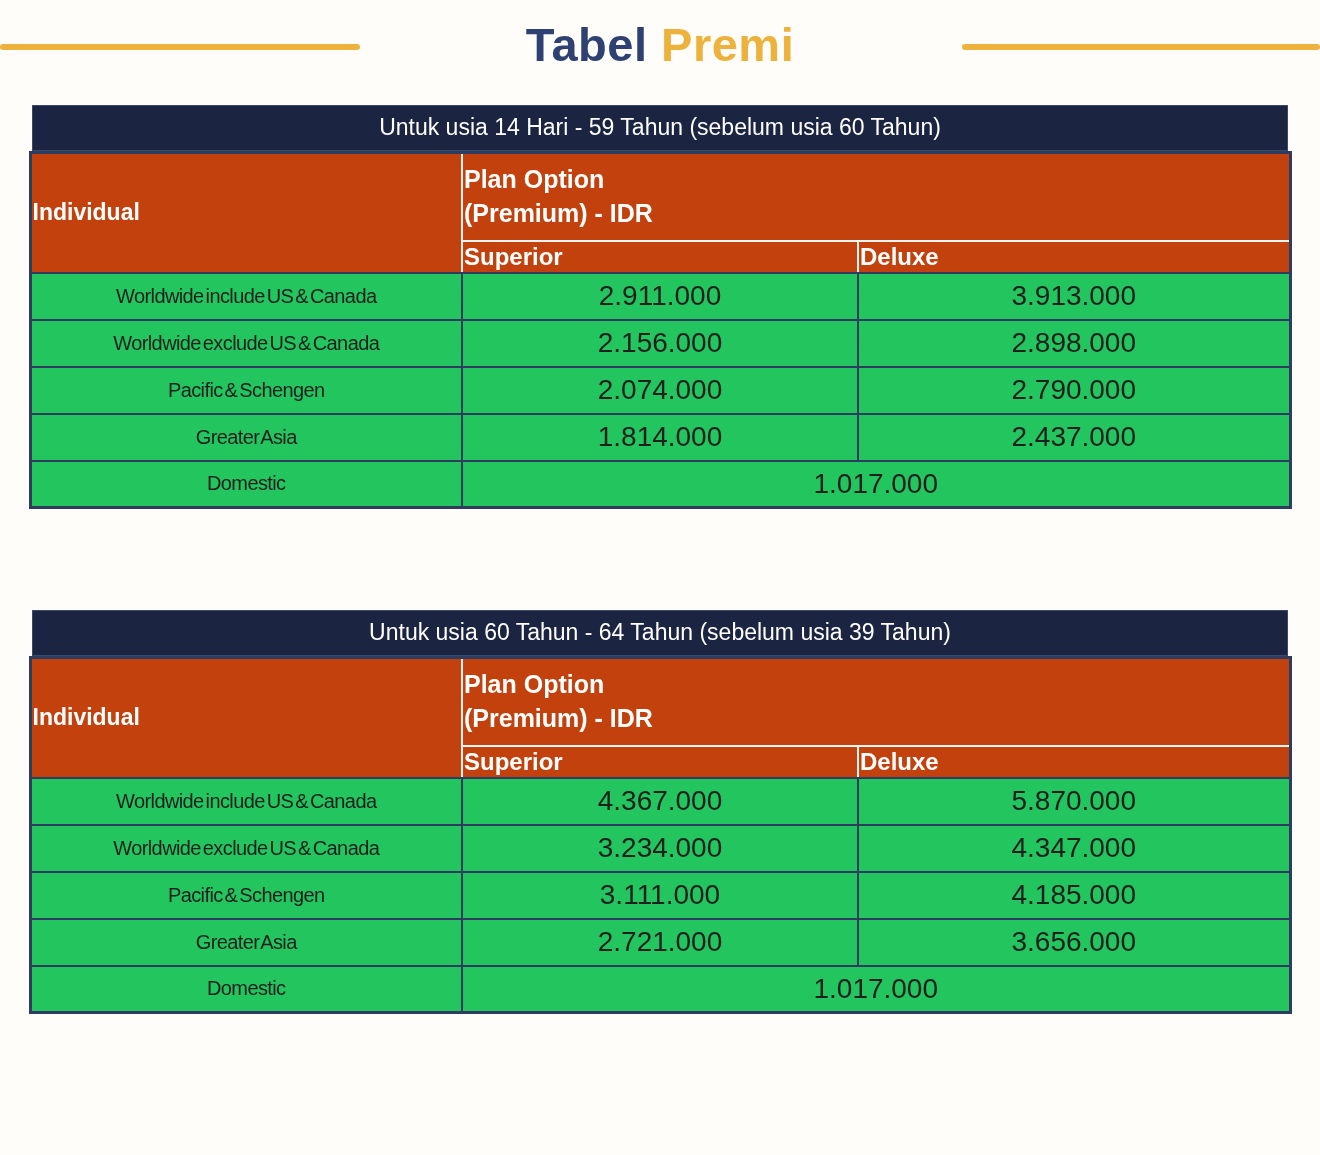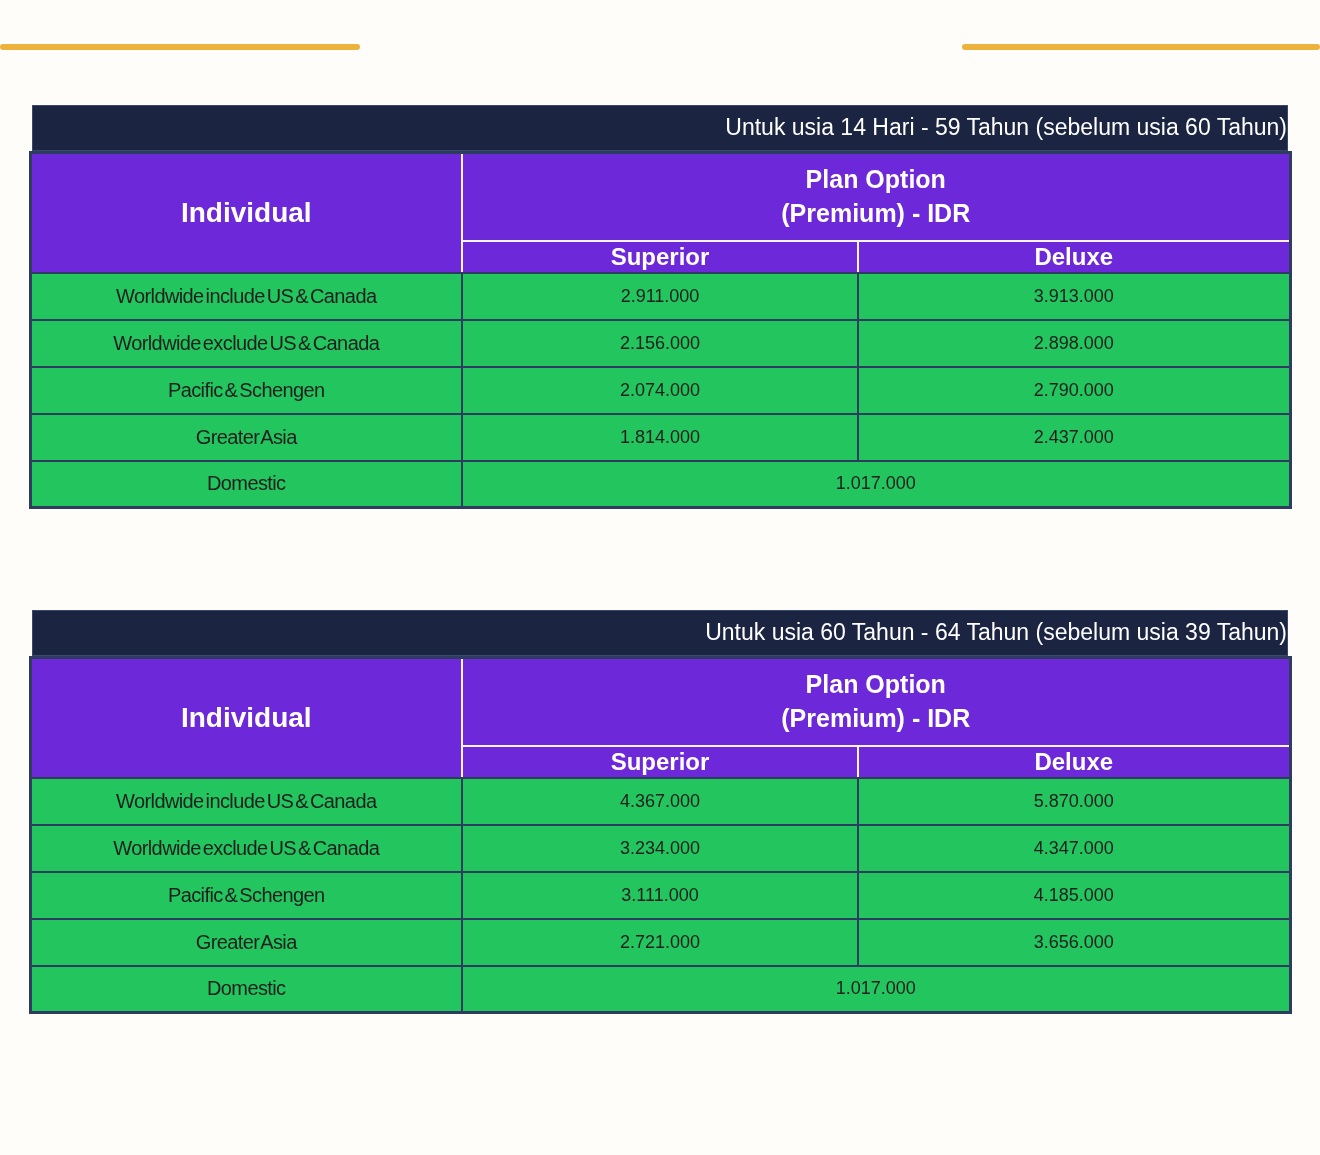--- a/index.html
+++ b/index.html
@@ -27,21 +27,21 @@
     position: absolute; top: 44px; height: 6px;
     background: #EDB23C; border-radius: 3px;
   }
   .gold-rule.left  { left: 0;  width: 360px; }
   .gold-rule.right { right: 0; width: 358px; }
   
   .banner {
     width: 1256px; margin: 0 auto;
     background: #1B2441;
     color: #FFFFFF;
-    text-align: right;
+    text-align: center;
     font-size: 23px;
     font-weight: 400;
     padding: 8px 0 9px 0;
     border: 1px solid #39496B;
   }
   .banner-1 { margin-top: 3px; }
   .banner-2 { margin-top: 101px; }
   
   table.premium-table {
     width: 1260px;
@@ -49,28 +49,28 @@
     border-collapse: collapse;
     table-layout: fixed;
     border: 3px solid #2E3C5F;
   }
   .tbl-1 { margin-top: 37px; }
   .tbl-2 { margin-top: 35px; }
   col.c1 { width: 432px; }
   col.c2 { width: 396px; }
   col.c3 { width: 432px; }
   .premium-table th {
-    background: #6d28d9;
+    background: #c2410c;
     color: #FFFFFF;
-    text-align: center;
+    text-align: left;
     vertical-align: middle;
     font-weight: 700;
   }
   th.individual-cell {
-    font-size: 28px;
+    font-size: 23px;
     border: 2px solid #F7F5F1;
     border-bottom-color: #2E3C5F;
   }
   th.plan-cell {
     font-size: 25px;
     height: 88px;
     border: 2px solid #F7F5F1;
     line-height: 1.35;
   }
   th.sub-cell {
@@ -86,27 +86,31 @@
     text-align: center;
     vertical-align: middle;
     height: 47px;
     font-size: 21px;
   }
   td.row-label {
     font-size: 20px;
     letter-spacing: -0.6px;
     word-spacing: -3px;
   }
-  td.value-cell { font-size: 18px; }
+  td.value-cell { font-size: 28px; }
 </style>
 </head>
 <body>
 
 <div class="title-block">
   <div class="gold-rule left"></div>
+  <div class="page-title">
+    <span class="title-part1">Tabel</span>
+    <span class="title-part2">Premi</span>
+  </div>
   <div class="gold-rule right"></div>
 </div>
 
 <div class="banner banner-1">Untuk usia 14 Hari - 59 Tahun (sebelum usia 60 Tahun)</div>
 
 <table class="premium-table tbl-1">
   <colgroup>
       <col class="c1">
       <col class="c2">
       <col class="c3">

